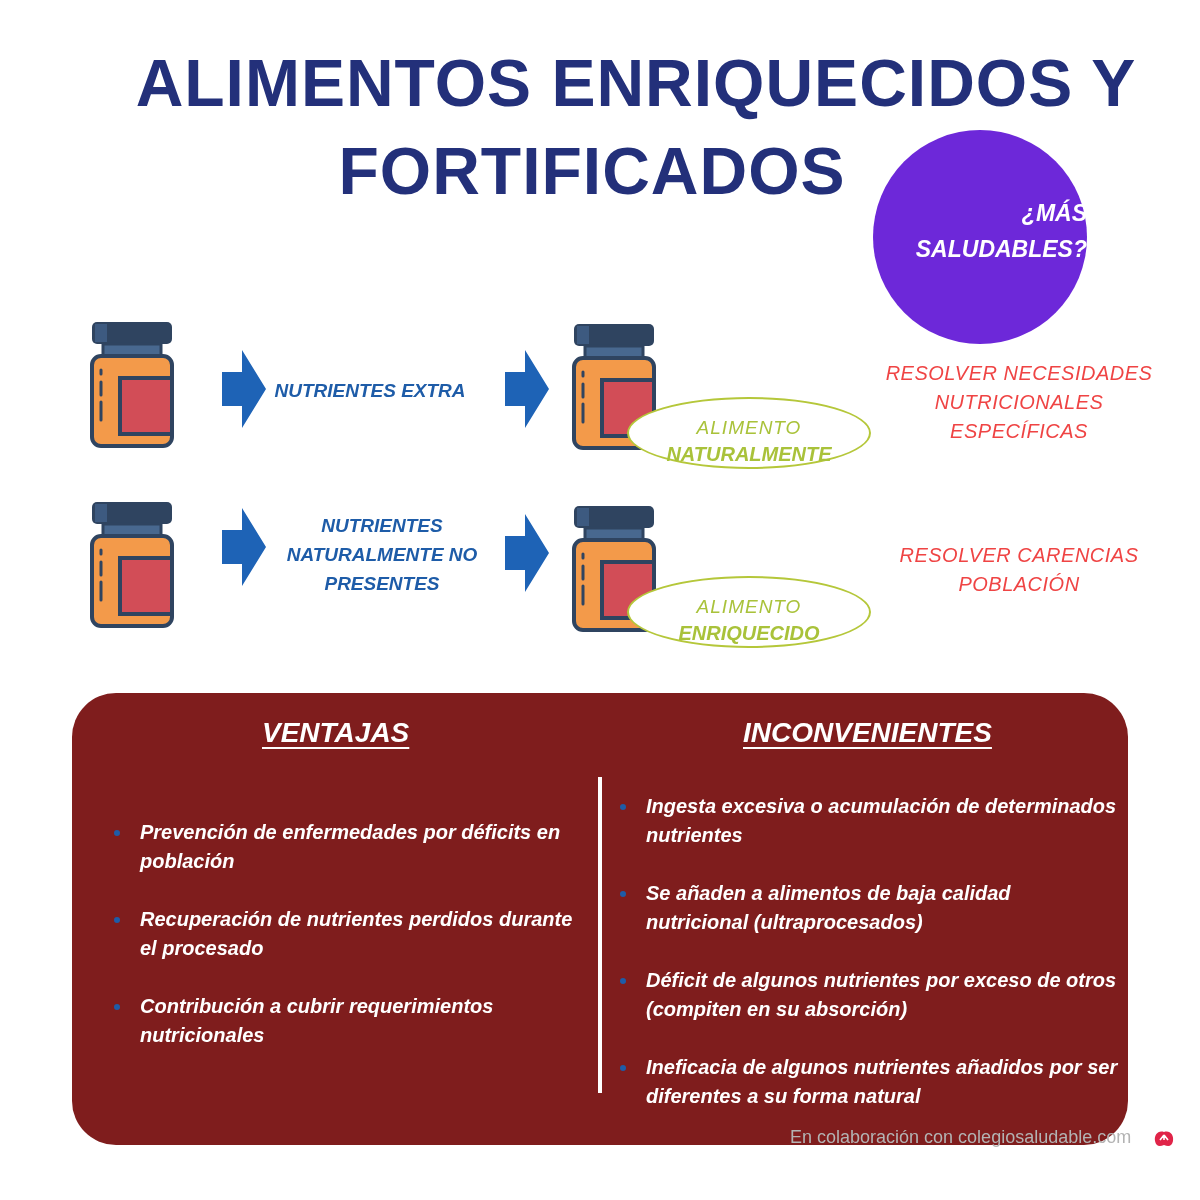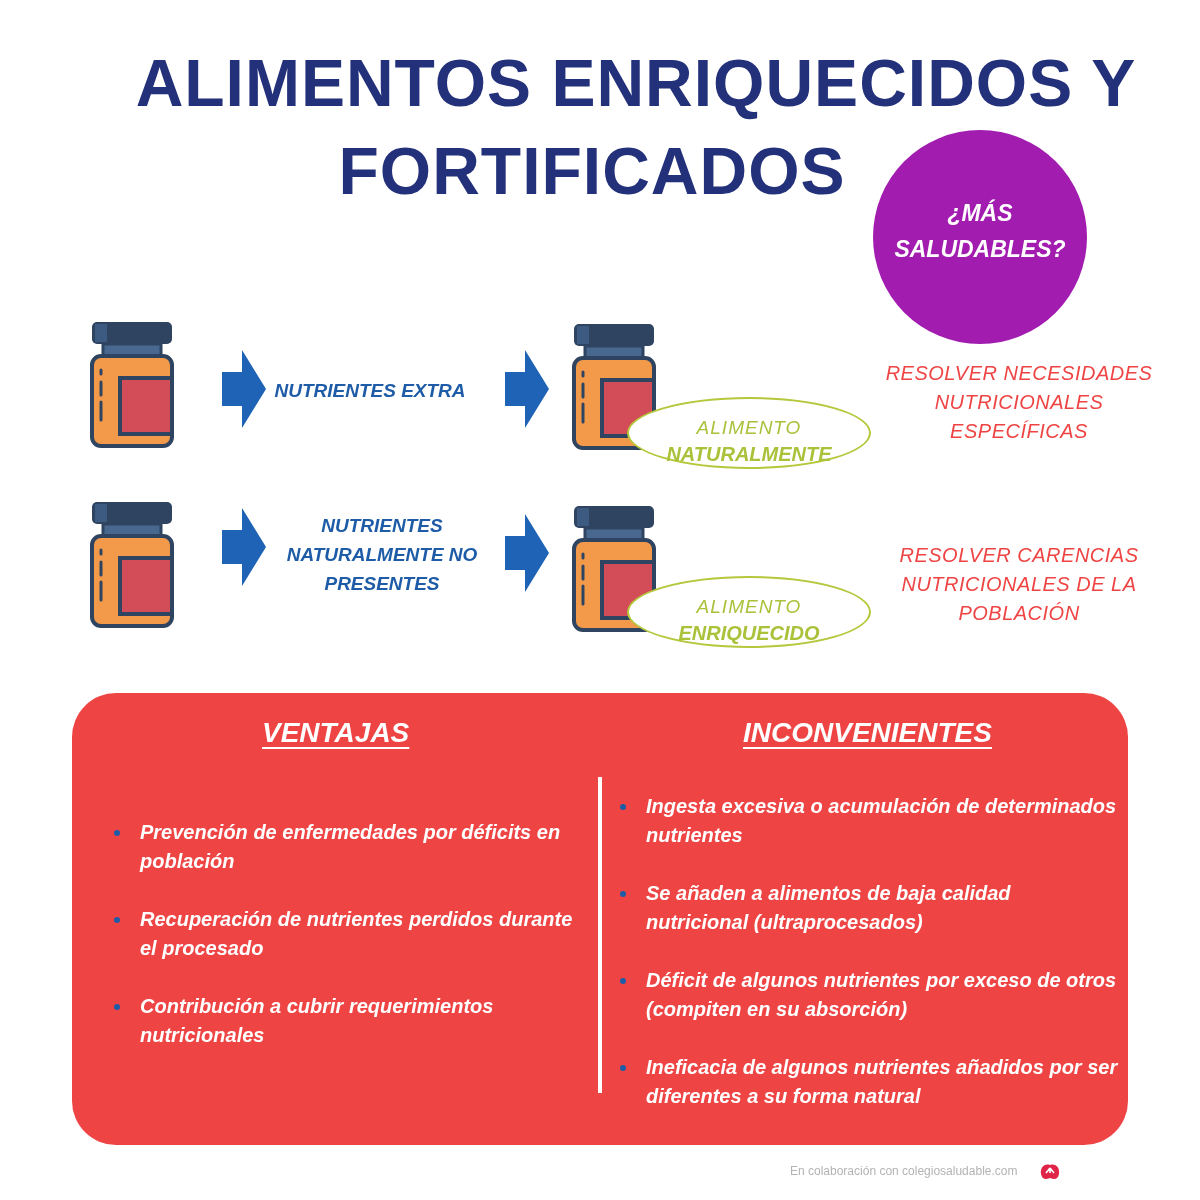--- a/index.html
+++ b/index.html
@@ -1,34 +1,34 @@
 <!DOCTYPE html>
 <html><head>
 <meta charset="utf-8">
 <style>
   html, body { margin:0; padding:0; }
   body { width:1200px; height:1200px; background:#ffffff; position:relative; overflow:hidden; font-family:"Liberation Sans", sans-serif; }
   .title { position:absolute; left:0; width:1200px; text-align:center; color:#23307a; font-weight:bold; font-size:66px; letter-spacing:1px; line-height:1; }
   .title.l1 { top:50px;margin-left:36px; }
   .title.l2 { top:138px; left:-8px; }
-  .circle { position:absolute; left:873px; top:130px; width:214px; height:214px; border-radius:50%; background:#a21caf; color:#ffffff; display:flex; flex-direction:column; align-items:center; justify-content:center; font-weight:bold; font-style:italic; font-size:23px; line-height:36px; text-align:center; padding-bottom:12px; box-sizing:border-box; }
+  .circle { position:absolute; left:873px; top:130px; width:214px; height:214px; border-radius:50%; background:#6d28d9; color:#ffffff; display:flex; flex-direction:column; align-items:flex-end; justify-content:center; font-weight:bold; font-style:italic; font-size:23px; line-height:36px; text-align:center; padding-bottom:12px; box-sizing:border-box; }
   .jar { position:absolute; width:86px; height:130px; }
   .arrow { position:absolute; width:44px; height:78px; }
   .flow-text { position:absolute; color:#1e5ca8; font-weight:bold; font-style:italic; font-size:19px; text-align:center; line-height:29px; }
   .ellipse { position:absolute; width:244px; height:72px; border:2.5px solid #b5c73a; border-radius:50%; background:#ffffff; display:flex; flex-direction:column; align-items:center; justify-content:flex-end; text-align:center; box-sizing:border-box; }
   .ellipse .a { color:#a9c23a; font-size:19px; letter-spacing:1px; font-style:italic; line-height:26px; }
   .ellipse .b { color:#a9c23a; font-size:20px; font-weight:bold; font-style:italic; line-height:26px; }
   .goal { position:absolute; color:#ef4444; font-style:italic; font-size:20px; text-align:center; line-height:29px; letter-spacing:0.5px; }
-  .panel { position:absolute; left:72px; top:693px; width:1056px; height:452px; background:#ef4444; border-radius:44px; }
+  .panel { position:absolute; left:72px; top:693px; width:1056px; height:452px; background:#7f1d1d; border-radius:44px; }
   .col-title { position:absolute; color:#ffffff; font-weight:bold; font-style:italic; font-size:28px; text-decoration:underline; text-underline-offset:5px; text-decoration-thickness:2px; }
   .divider { position:absolute; left:526px; top:84px; width:4px; height:316px; background:#ffffff; }
   ul.bullets { position:absolute; margin:0; padding:0; list-style:none; }
   ul.bullets li { position:relative; color:#ffffff; font-weight:bold; font-style:italic; font-size:20px; line-height:29px; padding-left:28px; }
   ul.bullets li::before { content:""; position:absolute; left:2px; top:12px; width:6px; height:6px; border-radius:50%; background:#1e5ca8; }
-  .footer { position:absolute; left:790px; top:1161px; color:#b3b3b3; font-size:12px; display:flex; align-items:center; gap:23px; }
+  .footer { position:absolute; left:790px; top:1127px; color:#b3b3b3; font-size:18px; display:flex; align-items:center; gap:23px; }
   .logo { width:20px; height:20px; }
 </style>
 </head>
 <body>
 
 <div>
   <div class="title l1">ALIMENTOS ENRIQUECIDOS Y</div>
   <div class="title l2">FORTIFICADOS</div>
 </div>
 
@@ -106,21 +106,20 @@
   <line x1="12" y1="50" x2="12" y2="54" stroke="#2f4460" stroke-width="3" stroke-linecap="round"></line>
   <line x1="12" y1="62" x2="12" y2="75" stroke="#2f4460" stroke-width="3" stroke-linecap="round"></line>
   <line x1="12" y1="82" x2="12" y2="100" stroke="#2f4460" stroke-width="3" stroke-linecap="round"></line>
 </svg>
 <div class="ellipse" style="left:627px;top:576px;">
   <span class="a">ALIMENTO</span>
   <span class="b">ENRIQUECIDO</span>
 </div>
 <div class="goal" style="left:874px;top:541px;width:290px;">
   <div>RESOLVER CARENCIAS</div>
-  <div>NUTRICIONALES DE LA</div>
   <div>POBLACIÓN</div>
 </div>
 
 <div class="panel">
   <div class="col-title" style="left:190px;top:24px;">VENTAJAS</div>
   <div class="col-title" style="left:671px;top:24px;">INCONVENIENTES</div>
   <div class="divider"></div>
 
   <ul class="bullets" style="left:40px;top:125px;width:470px;">
     <li style="margin-bottom:29px;">Prevención de enfermedades por déficits en población</li>

